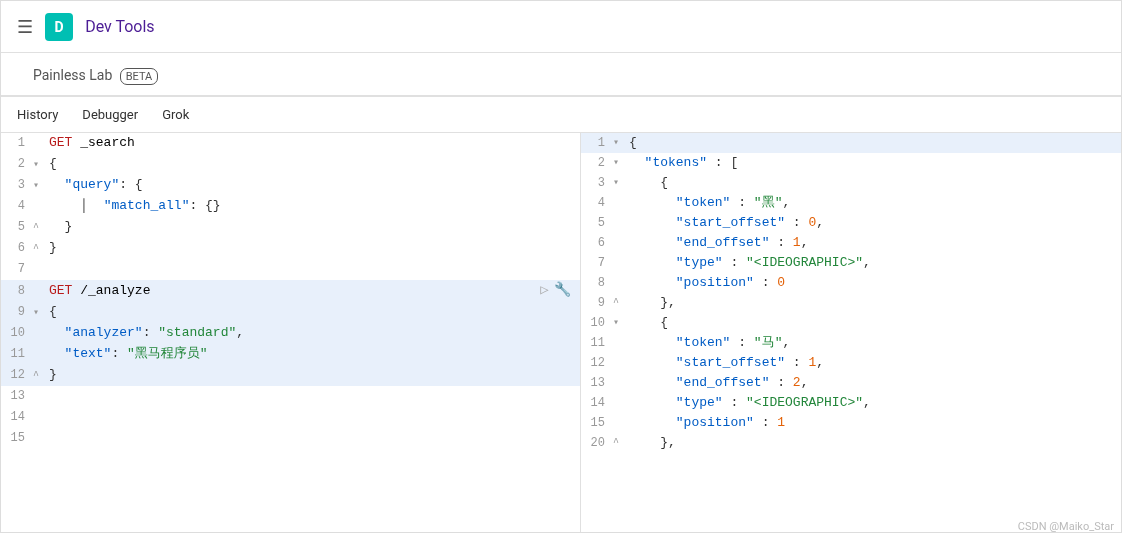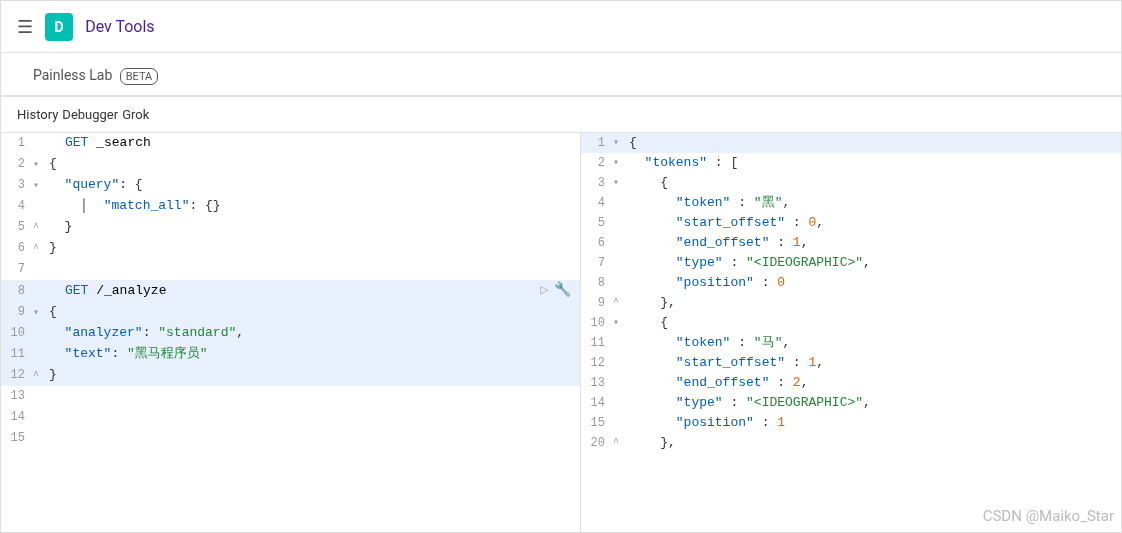--- a/index.html
+++ b/index.html
@@ -77,21 +77,21 @@
       vertical-align: middle;
     }
 
     
     .toolbar {
       display: flex;
       align-items: center;
       padding: 12px 16px;
       height: 36px;
       border-bottom: 1px solid #e0e0e0;
-      gap: 4px;
+      gap: 24px;
       text-align: center;
     }
     .toolbar-item {
       font-size: 13px;
       color: #333;
       cursor: pointer;
     }
 
     
     .content-area {
@@ -130,21 +130,21 @@
       width: 12px;
       min-width: 12px;
       color: #999;
       font-size: 10px;
       user-select: none;
     }
     .code-content {
       padding-left: 4px;
       white-space: pre;
     }
-    .kw-method { color: #0369a1; font-weight: 500; margin-left: 16px; }
+    .kw-method { color: #b91c1c; font-weight: 500; }
     .kw-key { color: #005cc5; }
     .kw-value-str { color: #22863a; }
     .kw-punct { color: #333; }
     .kw-bracket { color: #333; }
     .line-actions {
       margin-left: auto;
       padding-right: 8px;
       display: flex;
       gap: 6px;
       align-items: center;
@@ -172,23 +172,23 @@
     }
 
     .out-key { color: #005cc5; }
     .out-value-str { color: #22863a; }
     .out-value-num { color: #e36209; }
     .out-punct { color: #333; }
 
     
     .watermark {
       position: absolute;
-      bottom: 8px;
+      bottom: 0;
       right: 8px;
-      font-size: 15px;
+      font-size: 11px;
       color: #bbb;
       user-select: none;
     }
   </style>
 </head>
 <body>
 
 <div class="top-bar">
   <span class="hamburger-icon">☰</span>
   <div class="app-icon">

